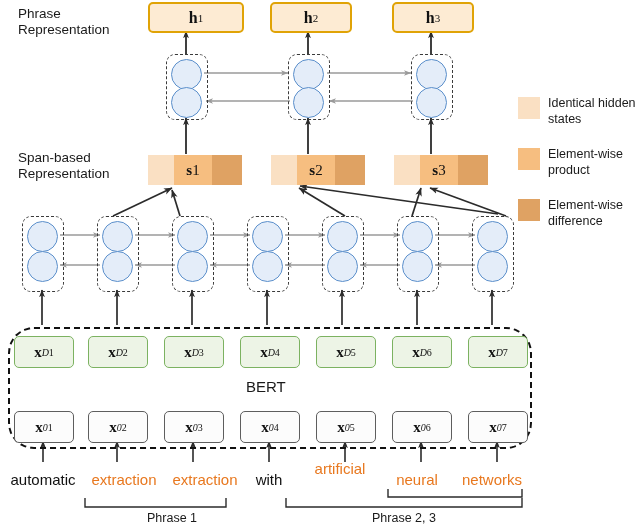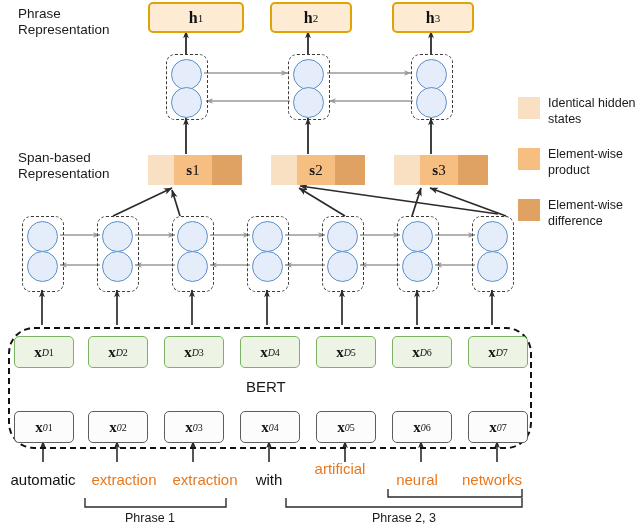--- a/index.html
+++ b/index.html
@@ -334,21 +334,21 @@
   </div>
 
   <div class="word black" style="left:43px;top:471px;">automatic</div>
   <div class="word orange" style="left:124px;top:471px;">extraction</div>
   <div class="word orange" style="left:205px;top:471px;">extraction</div>
   <div class="word black" style="left:269px;top:471px;">with</div>
   <div class="word orange" style="left:340px;top:460px;">artificial</div>
   <div class="word orange" style="left:417px;top:471px;">neural</div>
   <div class="word orange" style="left:492px;top:471px;">networks</div>
 
-  <div class="brk-label" style="left:150px;top:511px;">Phrase 1</div>
+  <div class="brk-label" style="left:172px;top:511px;">Phrase 1</div>
   <div class="brk-label" style="left:404px;top:511px;">Phrase 2, 3</div>
 
   <div class="lg-sw" style="left:518px;top:97px;background:#FAE0C3;"></div>
   <div class="lg-tx" style="left:548px;top:95px;">Identical hidden
 states</div>
 
   <div class="lg-sw" style="left:518px;top:148px;background:#F6BE80;"></div>
   <div class="lg-tx" style="left:548px;top:146px;">Element-wise
 product</div>
 

